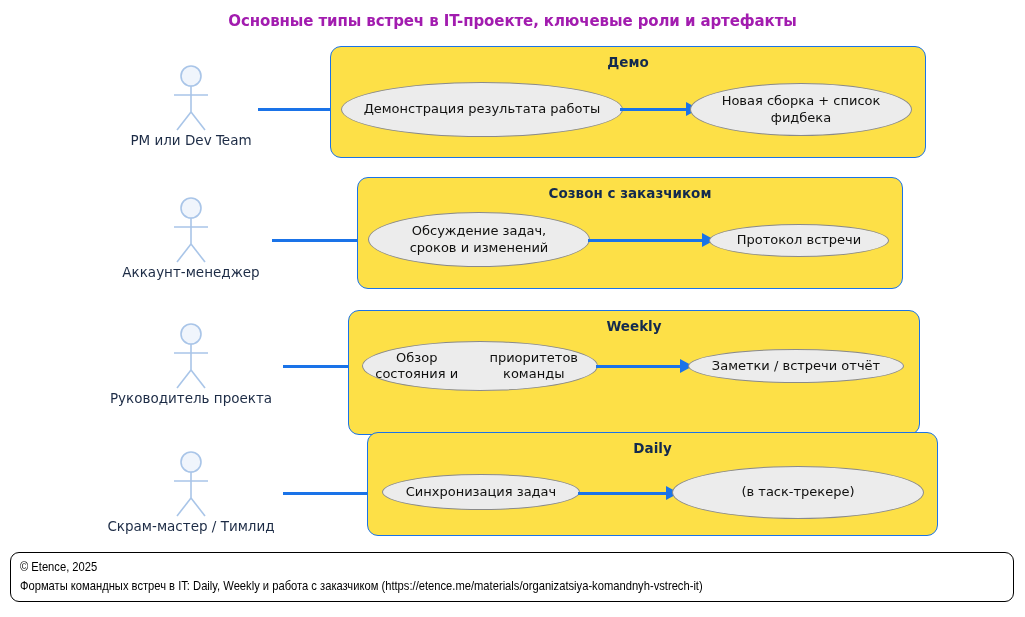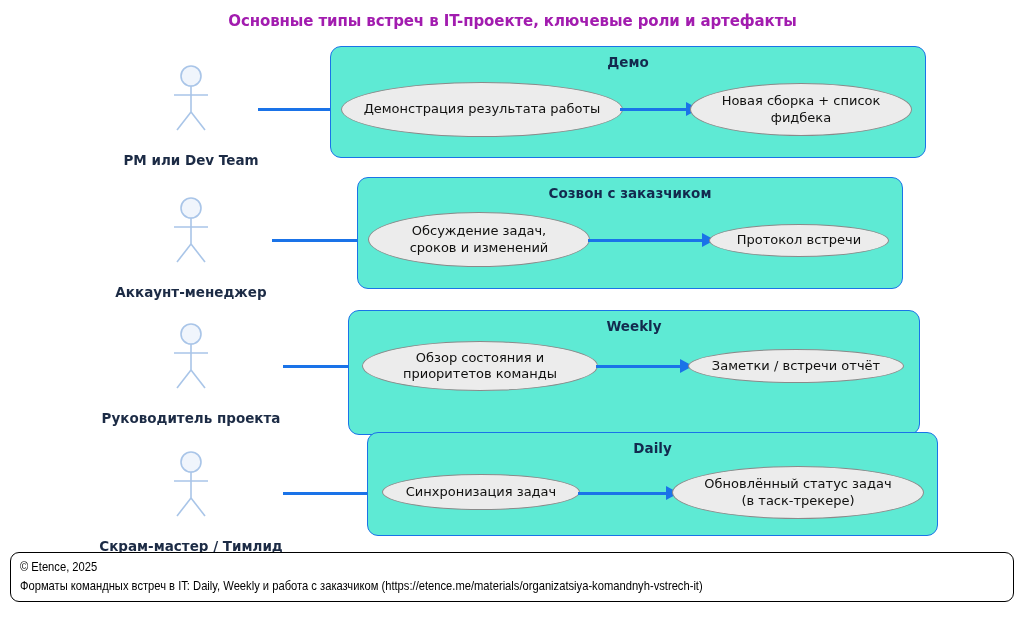--- a/index.html
+++ b/index.html
@@ -36,30 +36,29 @@
     left: 0;
     top: 0;
   }
   .actor-label {
     position: absolute;
     top: 68px;
     left: 50%;
     transform: translateX(-50%);
     white-space: nowrap;
     font-size: 13.5px;
-    font-weight: bold;
+    font-weight: normal;
     color: #1c2b45;
-    margin-top: 20px;
   }
 
   
   .group {
     position: absolute;
     box-sizing: border-box;
-    background: #5eead4;
+    background: #fde047;
     border: 1.4px solid #1a73e8;
     border-radius: 11px;
   }
   .group-title {
     position: absolute;
     left: 0;
     right: 0;
     top: 7px;
     text-align: center;
     font-size: 13.5px;
@@ -199,21 +198,21 @@
   <div class="actor-label">Руководитель проекта</div>
 </div>
 
 <div class="conn-line" style="left:283px; top:365px; width:72px;"></div>
 <div class="conn-head" style="left:351px; top:359px;"></div>
 
 <div class="group" style="left:348px; top:310px; width:572px; height:125px;">
   <div class="group-title">Weekly</div>
 </div>
 
-<div class="ellipse" style="left:362px; top:341px; width:236px; height:50px; flex-direction:column;">
+<div class="ellipse" style="left:362px; top:341px; width:236px; height:50px; flex-direction:row;">
   <span>Обзор состояния и</span>
   <span>приоритетов команды</span>
 </div>
 
 <div class="conn-line" style="left:596px; top:365px; width:88px;"></div>
 <div class="conn-head" style="left:680px; top:359px;"></div>
 
 <div class="ellipse" style="left:688px; top:349px; width:216px; height:34px;">
   <span>Заметки / встречи отчёт</span>
 </div>
@@ -237,20 +236,19 @@
 </div>
 
 <div class="ellipse" style="left:382px; top:474px; width:198px; height:36px;">
   <span>Синхронизация задач</span>
 </div>
 
 <div class="conn-line" style="left:578px; top:492px; width:92px;"></div>
 <div class="conn-head" style="left:666px; top:486px;"></div>
 
 <div class="ellipse" style="left:672px; top:466px; width:252px; height:53px; flex-direction:column;">
-  <span>Обновлённый статус задач</span>
   <span>(в таск-трекере)</span>
 </div>
 
 <div id="footer">
   <div>© Etence, 2025</div>
   <div>Форматы командных встреч в IT: Daily, Weekly и работа с заказчиком (https://etence.me/materials/organizatsiya-komandnyh-vstrech-it)</div>
 </div>
 
 </body></html>

